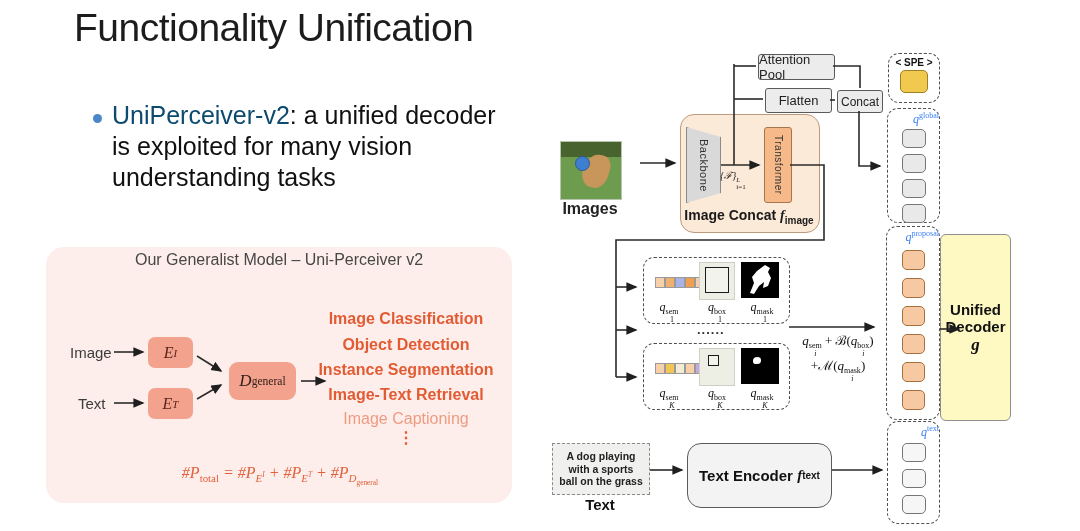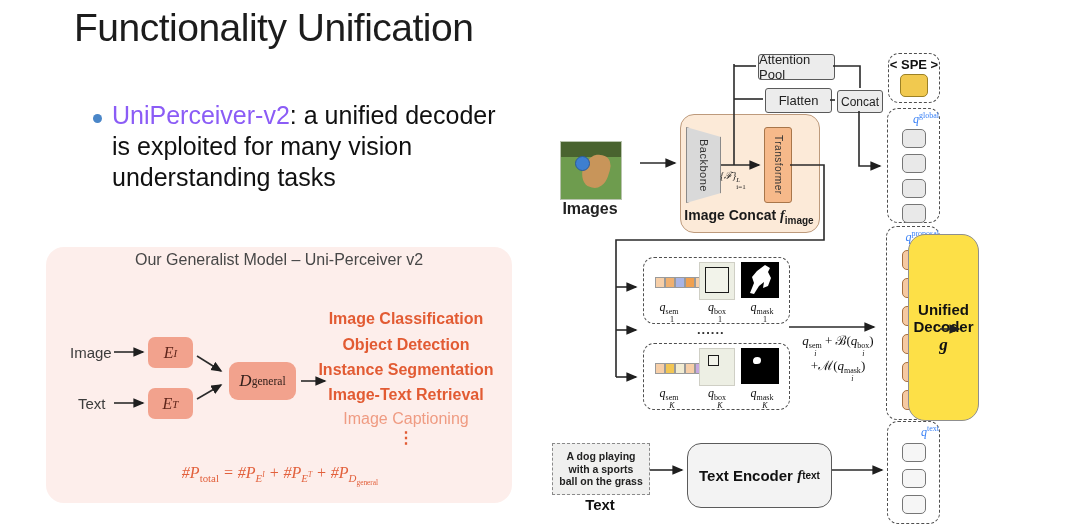--- a/index.html
+++ b/index.html
@@ -7,21 +7,21 @@
          font-family:"Liberation Sans",sans-serif;overflow:hidden;color:#111;}
   .abs{position:absolute;}
   .math{font-family:"Liberation Serif","DejaVu Serif",serif;}
   .it{font-style:italic;}
   .b{font-weight:bold;}
   .ctr{text-align:center;}
   
   .title{left:74px;top:6px;font-size:39px;color:#1c1c1c;letter-spacing:-.5px;}
   .bullet-dot{left:93px;top:114px;width:9px;height:9px;border-radius:50%;background:#4a86c8;}
   .bullet-text{left:112px;top:100px;width:460px;font-size:25px;line-height:31px;color:#101010;}
-  .term{color:#8b5cf6;}
+  .term{color:#0c4a6e;}
   
   .panel{left:46px;top:247px;width:466px;height:256px;background:#fdeeeb;border-radius:18px;}
   .panel-h1{left:46px;top:251px;width:466px;font-size:16px;color:#474747;}
   .panel-h2{left:46px;top:270px;width:466px;font-size:18px;color:#1d1d1d;}
   .io-label{font-size:15px;color:#3c3c3c;}
   .enc-box{width:45px;height:31px;background:#f2a28d;border-radius:7px;display:flex;
            align-items:center;justify-content:center;font-size:16px;color:#5d241a;}
   .dgen-box{left:229px;top:362px;width:67px;height:38px;background:#f2a28d;border-radius:9px;
            display:flex;align-items:center;justify-content:center;font-size:17px;color:#33201b;}
   .task{left:318px;width:176px;font-size:16px;color:#e25b33;text-align:center;}
@@ -51,22 +51,22 @@
          vertical-align:-3px;font-style:normal;}
   .feat-label{left:720px;top:168px;font-size:10px;color:#222;}
   .row-box{width:145px;height:65px;}
   .strip{display:flex;gap:0;}
   .strip span{width:8px;height:9px;border:1px solid #9a9a9a;display:inline-block;}
   .thumb-box{background:#edefe4;border:1px solid #cfcfc5;}
   .thumb-mask{background:#000;}
   .qlbl{font-size:12px;color:#111;text-align:center;}
   .dots{font-size:13px;font-weight:bold;color:#333;letter-spacing:1px;}
   .agg{font-size:13px;color:#111;text-align:center;line-height:16px;}
-  .decoder{left:908px;top:234px;width:69px;height:185px;background:#fde047;border:1.6px solid #8f8f8f;
-           border-radius:17px;display:flex;flex-direction:column;align-items:center;
+  .decoder{left:940px;top:234px;width:69px;height:185px;background:#fef9c3;border:1.6px solid #8f8f8f;
+           border-radius:6px;display:flex;flex-direction:column;align-items:center;
            justify-content:center;font-size:15px;color:#111;}
   .text-input{left:552px;top:443px;width:96px;height:50px;background:#f0f0ef;border:1.6px dashed #8a8a8a;
            display:flex;flex-direction:column;align-items:center;justify-content:center;
            font-size:10.5px;line-height:12.5px;color:#222;font-weight:bold;}
   .text-enc{left:687px;top:443px;width:143px;height:63px;background:#f3f3f3;border:1.6px solid #5a5a5a;
            border-radius:14px;display:flex;align-items:center;justify-content:center;
            font-size:15px;color:#111;}
   .img-thumb{left:560px;top:141px;width:60px;height:57px;background:linear-gradient(#49632f 0 26%,#6e9c4e 26%);
            border:1px solid #b9c4ae;overflow:hidden;}
   .img-label{left:552px;top:200px;width:76px;font-size:16px;color:#222;text-align:center;}
@@ -149,21 +149,21 @@
     <span>Attention Pool</span>
   </div>
   <div class="abs graybox" style="left:765px;top:88px;width:65px;height:23px;">
     <span>Flatten</span>
   </div>
   <div class="abs graybox" style="left:837px;top:90px;width:44px;height:21px;font-size:12px;">
     <span>Concat</span>
   </div>
 
   <div class="abs dashed" style="left:888px;top:53px;width:50px;height:48px;">
-    <div class="ctr b" style="font-size:13px;margin-top:3px;text-align:center;">&lt; SPE &gt;</div>
+    <div class="ctr b" style="font-size:10px;margin-top:3px;text-align:center;">&lt; SPE &gt;</div>
     <div class="tok tok-yellow" style="width:26px;height:21px;margin:2px auto 0;"></div>
   </div>
 
   <div class="abs dashed" style="left:887px;top:108px;width:51px;height:113px;">
     <div class="qcol-label math" style="margin-top:2px;">
       <span class="it">q</span><sup style="font-size:8px;">global</sup>
     </div>
     <div class="tok tok-gray" style="width:22px;height:17px;margin:2px auto 0;"></div>
     <div class="tok tok-gray" style="width:22px;height:17px;margin:6px auto 0;"></div>
     <div class="tok tok-gray" style="width:22px;height:17px;margin:6px auto 0;"></div>

